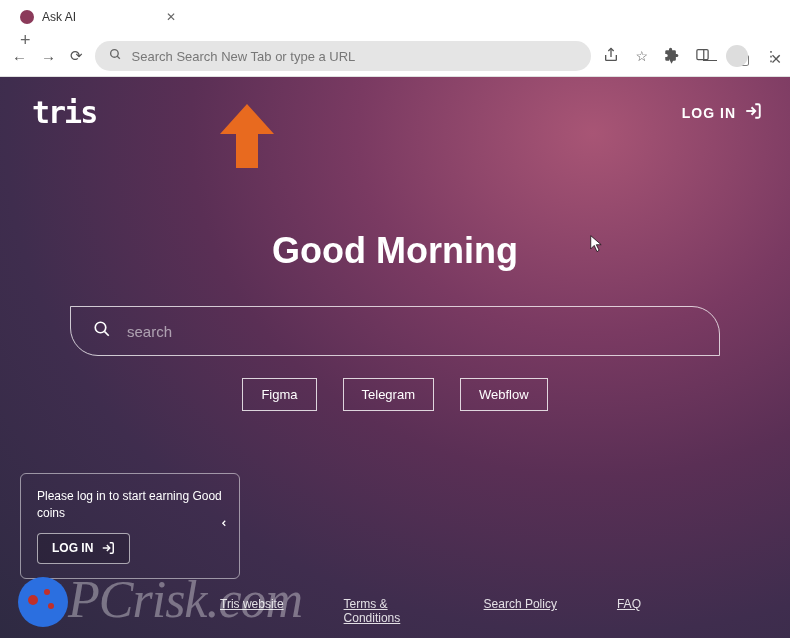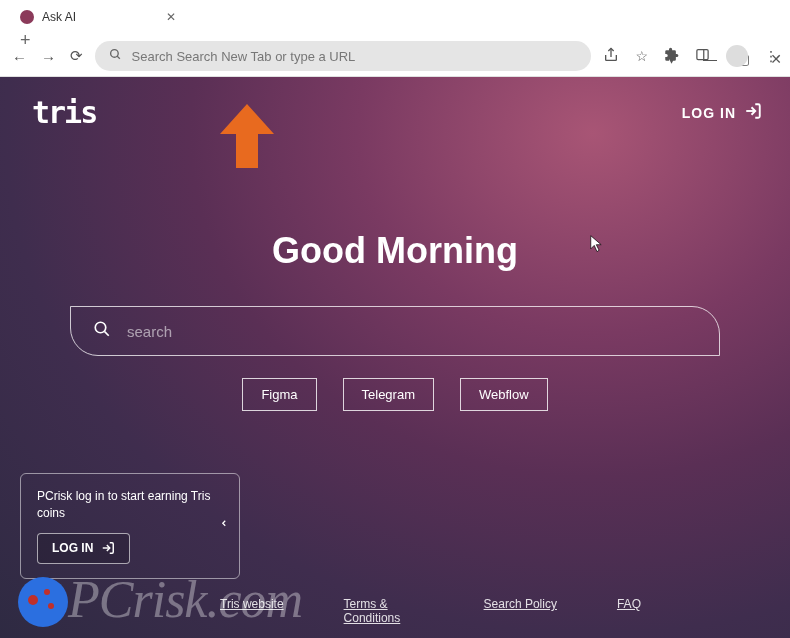--- a/index.html
+++ b/index.html
@@ -179,21 +179,21 @@
       <div class="ql">Webflow</div>
     </div>
   </div>
 
   <div class="toast">
     <span class="toast-close">
       <svg width="10" height="14" viewBox="0 0 24 24" fill="none" stroke="#fff" stroke-width="3">
           <polyline points="15 18 9 12 15 6"></polyline>
         </svg>
     </span>
-    <div>PCrisk log in to start earning Tris coins</div>
+    <div>Please log in to start earning Good coins</div>
     <div class="toast-login">
       <span>LOG IN</span>
       <svg width="14" height="14" viewBox="0 0 24 24" fill="none" stroke="#fff" stroke-width="2.5">
           <path d="M15 3h4a2 2 0 012 2v14a2 2 0 01-2 2h-4"></path>
           <polyline points="10 17 15 12 10 7"></polyline>
           <line x1="15" y1="12" x2="3" y2="12"></line>
         </svg>
     </div>
   </div>
 

